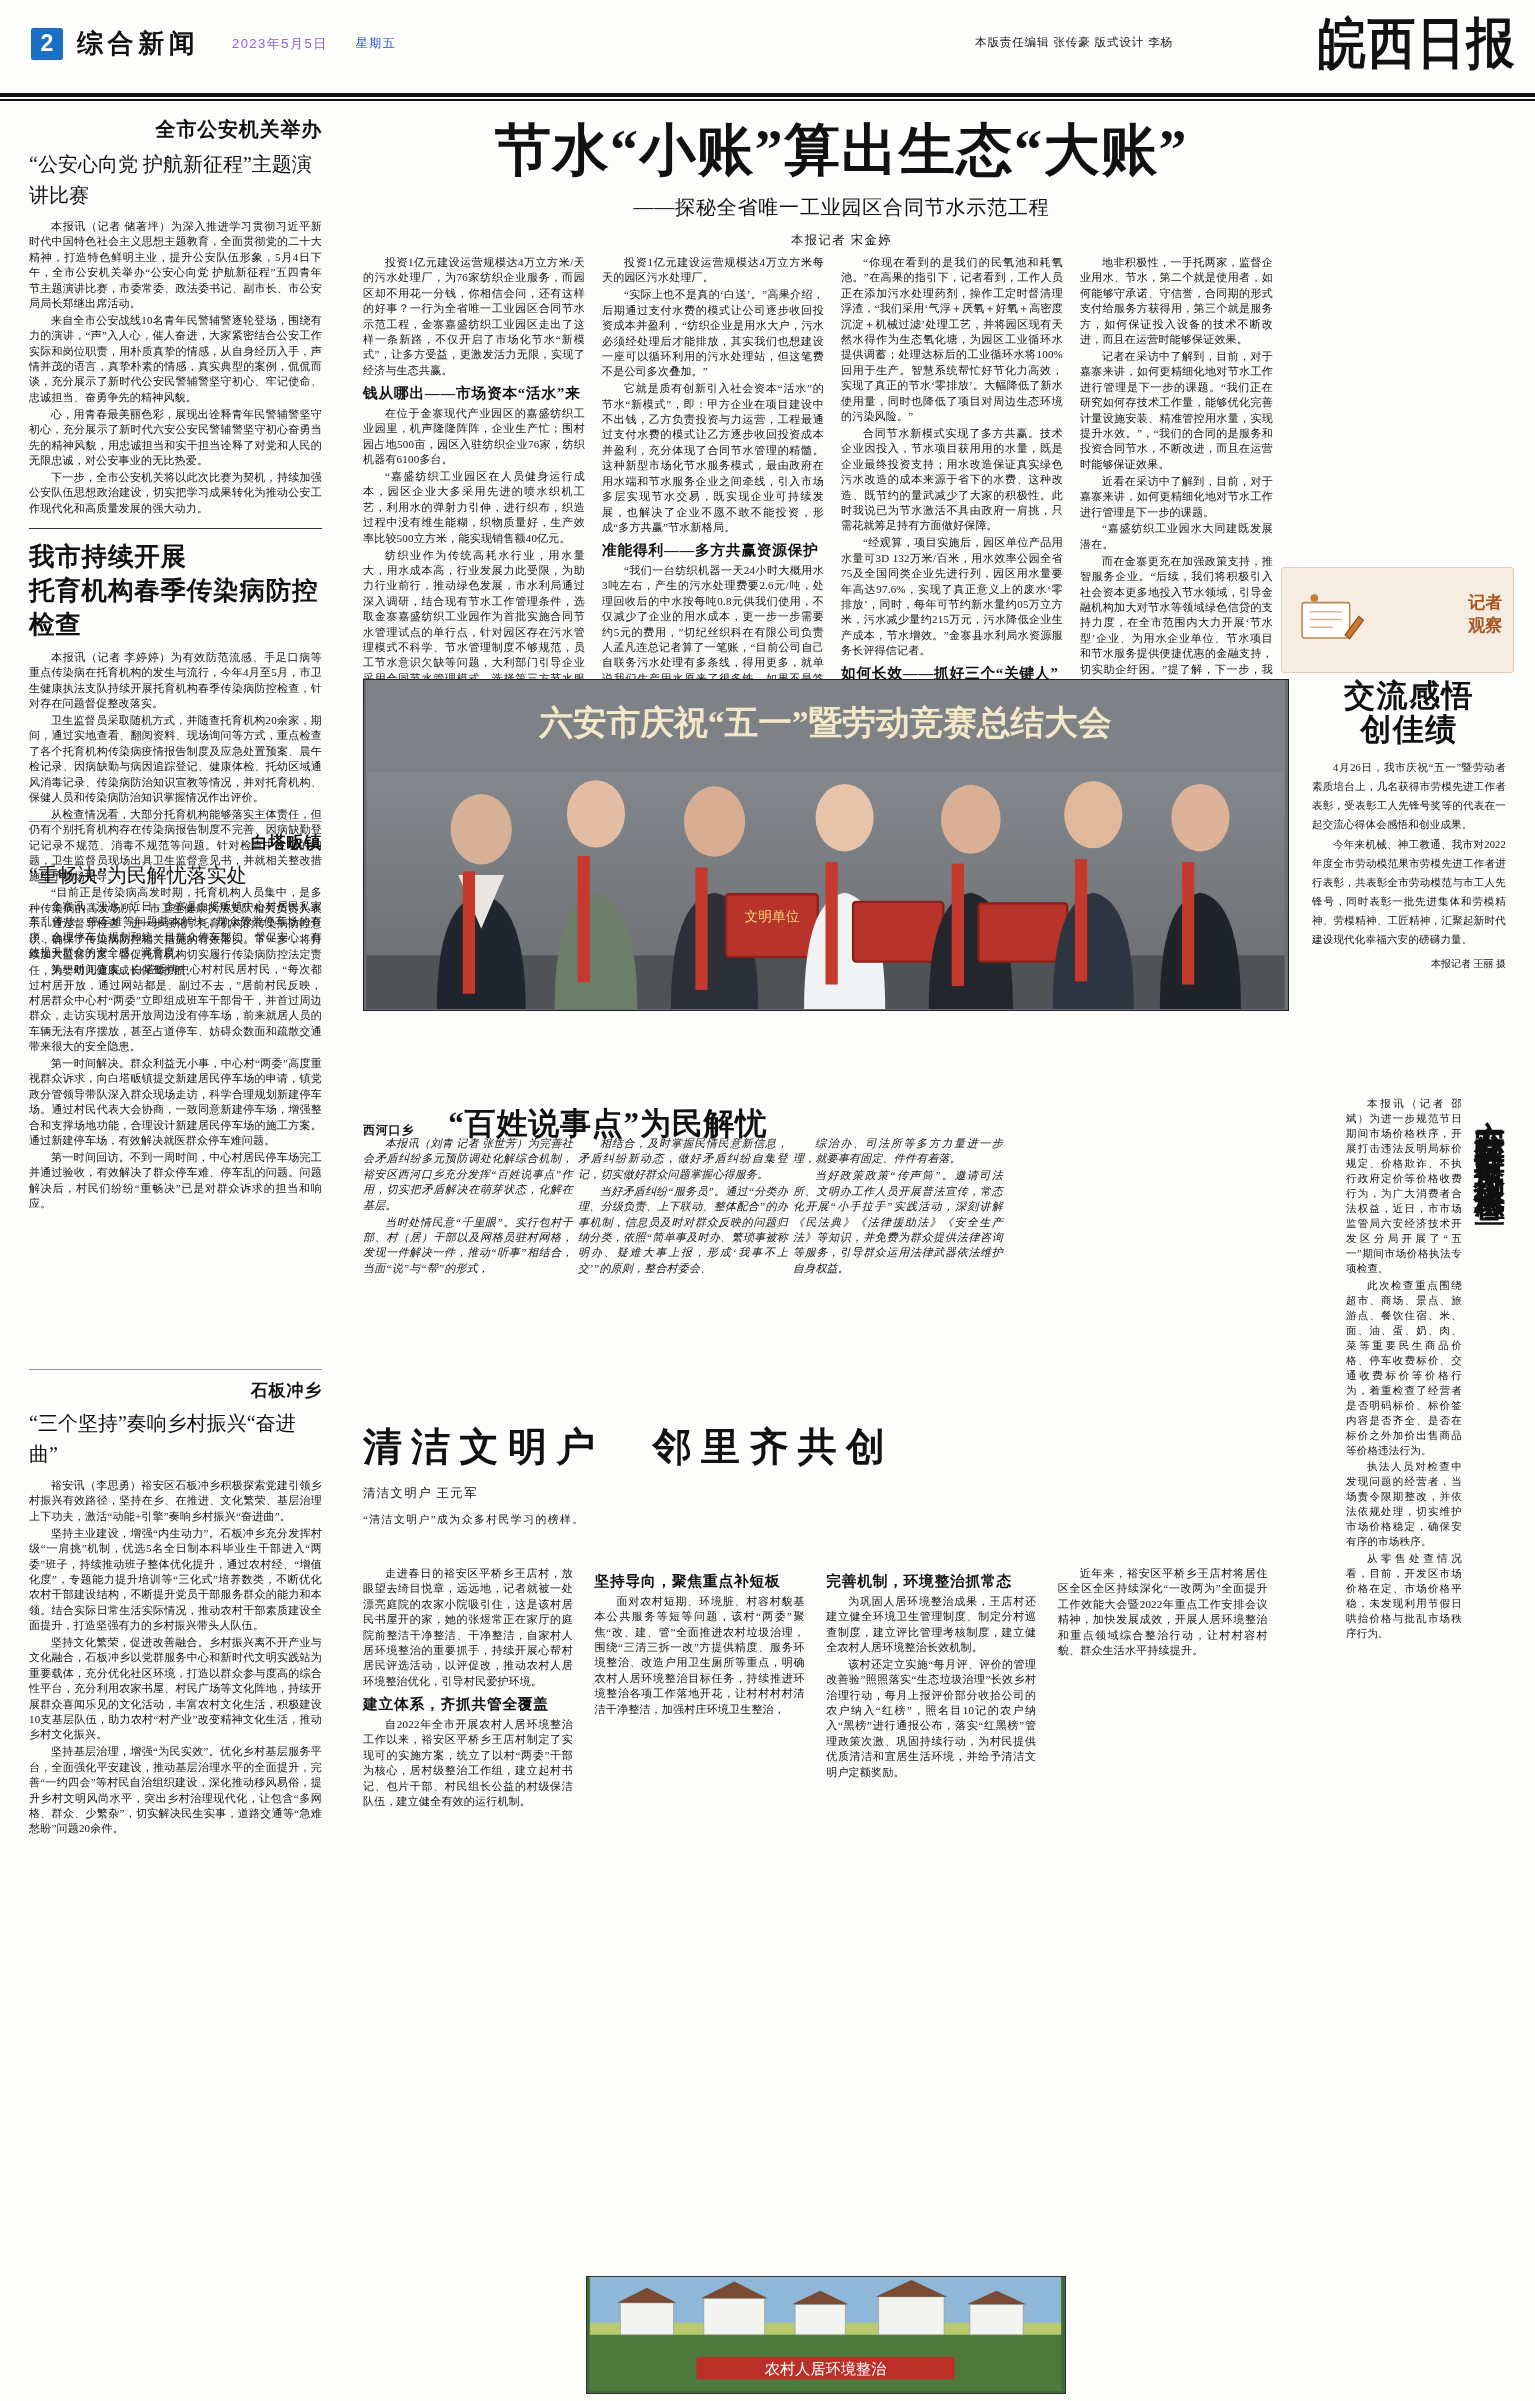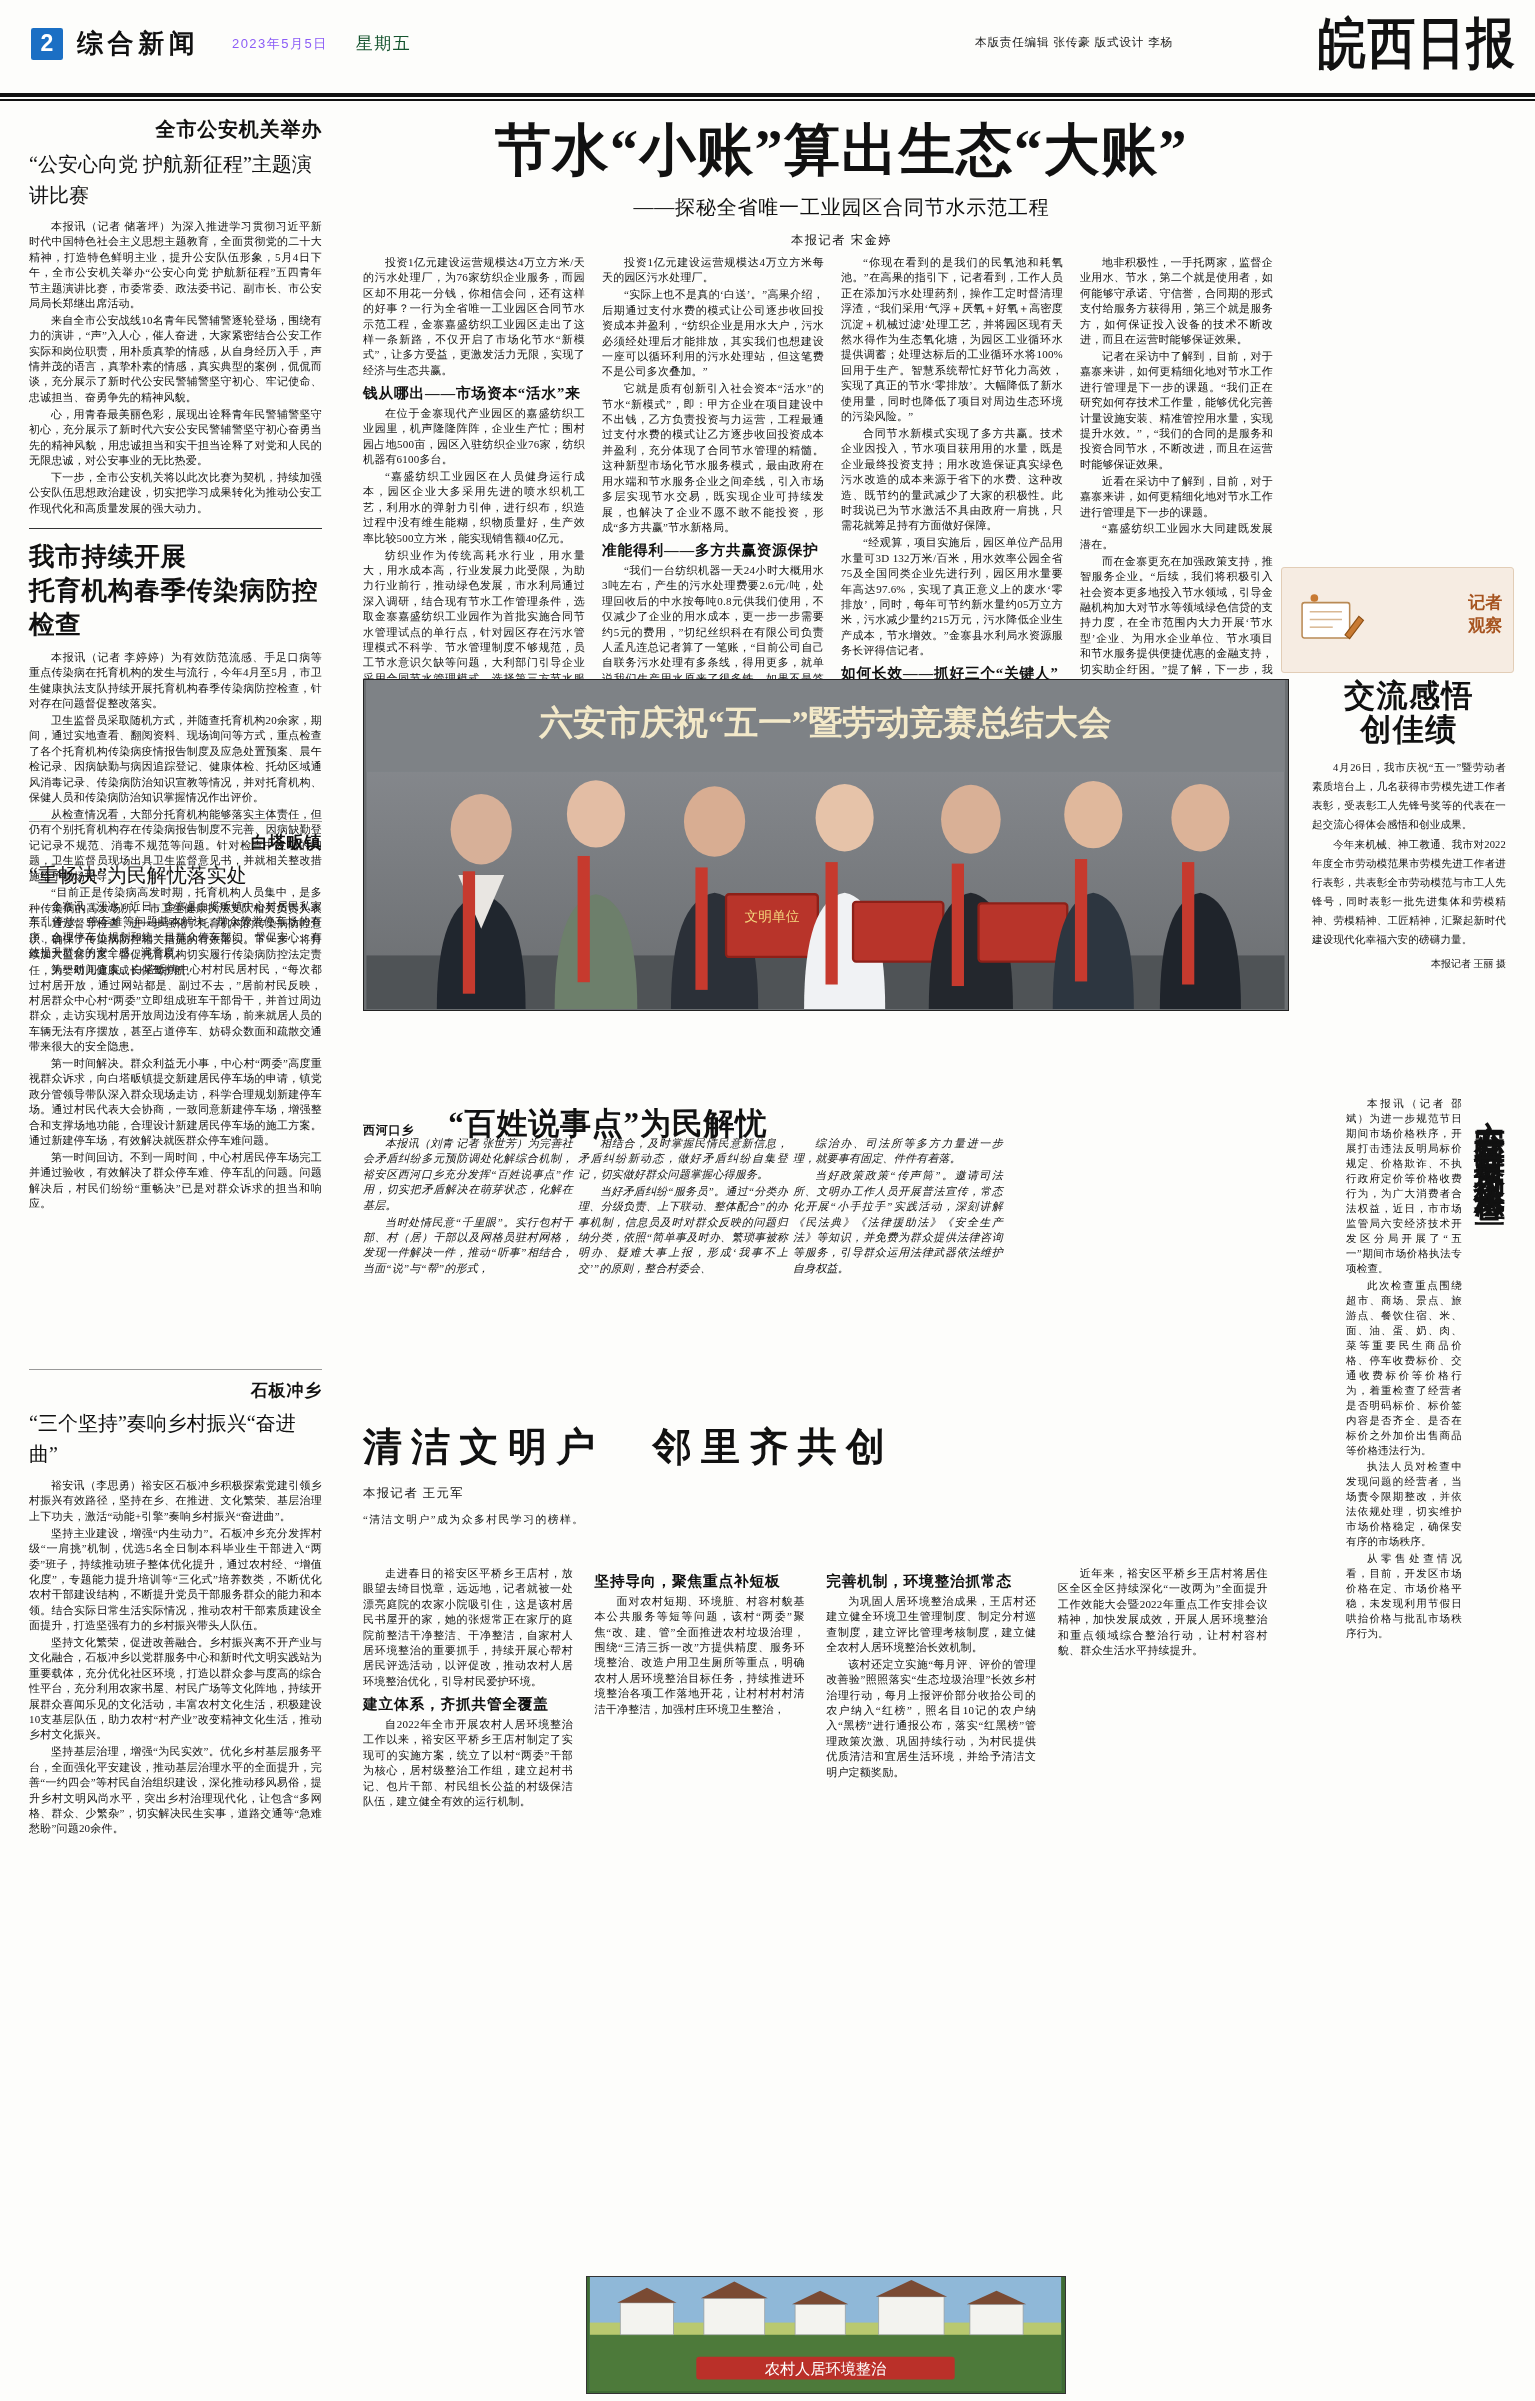--- a/index.html
+++ b/index.html
@@ -30,21 +30,21 @@
     display:flex;align-items:center;justify-content:center;border-radius:2.3px;
   }
   .section-name{
     font-size:26px;font-weight:bold;letter-spacing:4.6px;
     font-family:"Liberation Serif",serif;
   }
   .mh-date{
     font-size:13px;color:#8b5cf6;letter-spacing:1.5px;margin-left:18.5px;
     font-family:"Liberation Sans",sans-serif;
   }
-  .mh-weekday{font-size:17px;color:#14532d;letter-spacing:1.5px;margin-left:14px;font-family:"Liberation Sans",sans-serif;}
+  .mh-weekday{font-size:12px;color:#1d4ed8;letter-spacing:1.5px;margin-left:14px;font-family:"Liberation Sans",sans-serif;}
   .mh-credits{
     position:absolute;right:363px;top:35px;font-size:11.6px;color:#222;letter-spacing:0.8px;
     font-family:"Liberation Sans",sans-serif;
   }
   .mh-logo{
     position:absolute;right:20px;top:12.3px;
     font-size:48px;font-weight:bold;letter-spacing:1.5px;
     font-family:"Liberation Serif",serif;
     color:#111;
     transform:scaleY(1.15);
@@ -353,21 +353,21 @@
     </div>
     <div class="xcol col-text">
       <p>综治办、司法所等多方力量进一步理，就要事有固定、件件有着落。</p>
       <p>当好政策政策“传声筒”。邀请司法所、文明办工作人员开展普法宣传，常态化开展“小手拉手”实践活动，深刻讲解《民法典》《法律援助法》《安全生产法》等知识，并免费为群众提供法律咨询等服务，引导群众运用法律武器依法维护自身权益。</p>
     </div>
     <div class="xcol col-text"></div>
   </div>
 
   <div class="qingjie">
     <div class="qj-title">清洁文明户　邻里齐共创</div>
-    <div class="qj-by">本报记者  王元军</div>
+    <div class="qj-by">清洁文明户  王元军</div>
     <div class="qj-by" style="font-size:10.8px">“清洁文明户”成为众多村民学习的榜样。</div>
   </div>
   <div class="qj-cols" style="top:1566px">
     <div class="xcol col-text">
       <p>走进春日的裕安区平桥乡王店村，放眼望去绮目悦章，远远地，记者就被一处漂亮庭院的农家小院吸引住，这是该村居民书屋开的家，她的张煜常正在家厅的庭院前整洁干净整洁、干净整洁，自家村人居环境整治的重要抓手，持续开展心帮村居民评选活动，以评促改，推动农村人居环境整治优化，引导村民爱护环境。</p>
       <div class="sub-h">建立体系，齐抓共管全覆盖</div>
       <p>自2022年全市开展农村人居环境整治工作以来，裕安区平桥乡王店村制定了实现可的实施方案，统立了以村“两委”干部为核心，居村级整治工作组，建立起村书记、包片干部、村民组长公益的村级保洁队伍，建立健全有效的运行机制。</p>
     </div>
     <div class="xcol col-text">
       <div class="sub-h">坚持导向，聚焦重点补短板</div>

